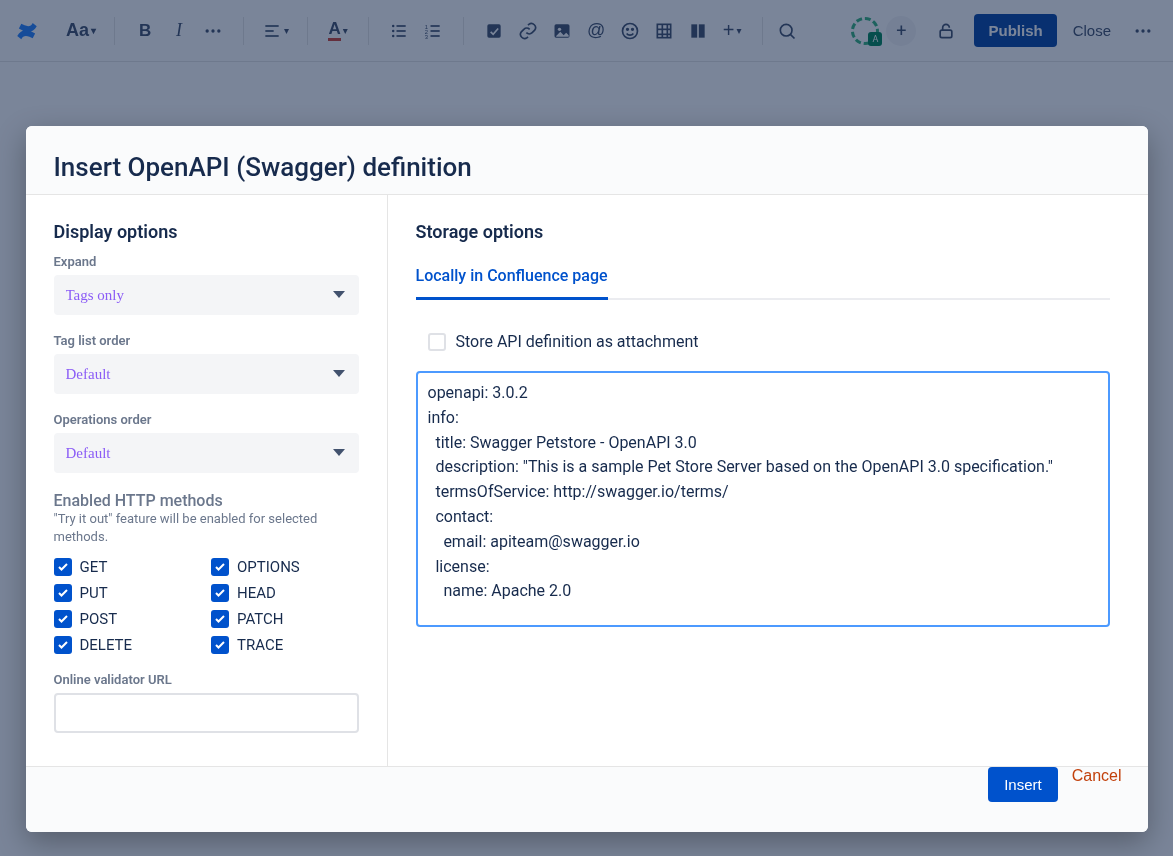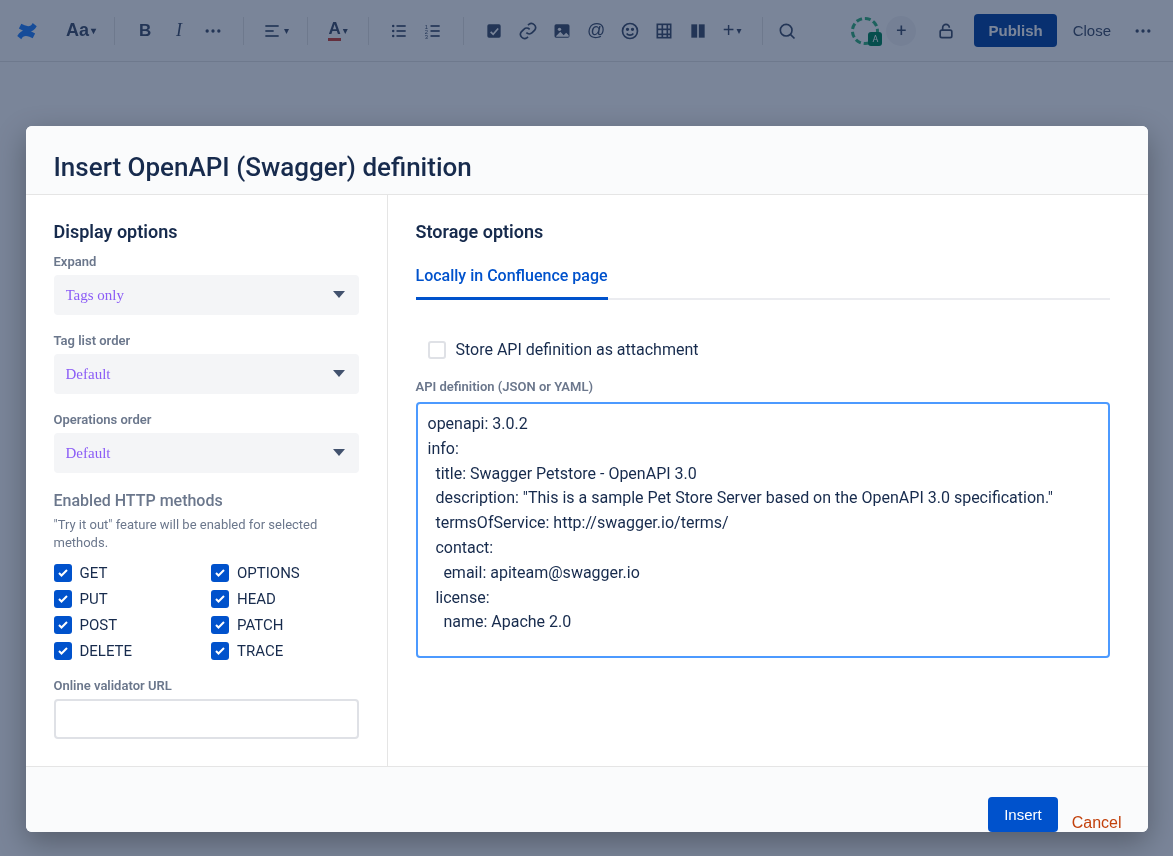--- a/index.html
+++ b/index.html
@@ -162,21 +162,20 @@
   border-left: 6px solid transparent;
   border-right: 6px solid transparent;
   border-top: 7px solid #42526E;
   pointer-events: none;
 }
 .sub-heading {
   font-size: 16px;
   font-weight: 500;
   color: #6B778C;
   margin-top: 6px;
-  margin-bottom: 6px;
 }
 .help-text {
   font-size: 13px;
   color: #6B778C;
   line-height: 1.4;
   margin-bottom: 12px;
 }
 .methods {
   display: grid;
   grid-template-columns: 1fr 1fr;
@@ -212,21 +211,21 @@
   border-radius: 4px;
   padding: 0 10px;
   font-size: 15px;
 }
 
 
 .tabs {
   display: flex;
   gap: 28px;
   border-bottom: 2px solid #ebecf0;
-  margin-bottom: 40px;
+  margin-bottom: 32px;
   margin-top: 14px;
 }
 .tab {
   padding: 10px 0 12px;
   font-size: 16px;
   color: #42526E;
   cursor: pointer;
   margin-bottom: -2px;
 }
 .tab.active {
@@ -261,21 +260,21 @@
   white-space: pre;
   overflow: auto;
 }
 
 
 .modal-footer {
   height: 66px;
   border-top: 1px solid #e5e5e5;
   background: #fafbfc;
   display: flex;
-  align-items: flex-end;
+  align-items: flex-start;
   justify-content: flex-end;
   padding: 0 26px;
   gap: 14px;
 }
 .btn-primary {
   background: #0052CC;
   color: #fff;
   border: none;
   border-radius: 4px;
   padding: 9px 16px;
@@ -593,21 +592,20 @@
 
         <div class="tabs">
           <div class="tab active">Locally in Confluence page</div>
         </div>
 
         <div class="store-row">
           <span class="chk unchecked"></span>
           <span class="chk-label" style="font-size:16px;">Store API definition as attachment</span>
         </div>
 
-        <div class="api-label">API definition (JSON or YAML)</div>
         <textarea class="textarea" spellcheck="false" style="">openapi: 3.0.2
 info:
   title: Swagger Petstore - OpenAPI 3.0
   description: "This is a sample Pet Store Server based on the OpenAPI 3.0 specification."
   termsOfService: http://swagger.io/terms/
   contact:
     email: apiteam@swagger.io
   license:
     name: Apache 2.0</textarea>
       </div>

